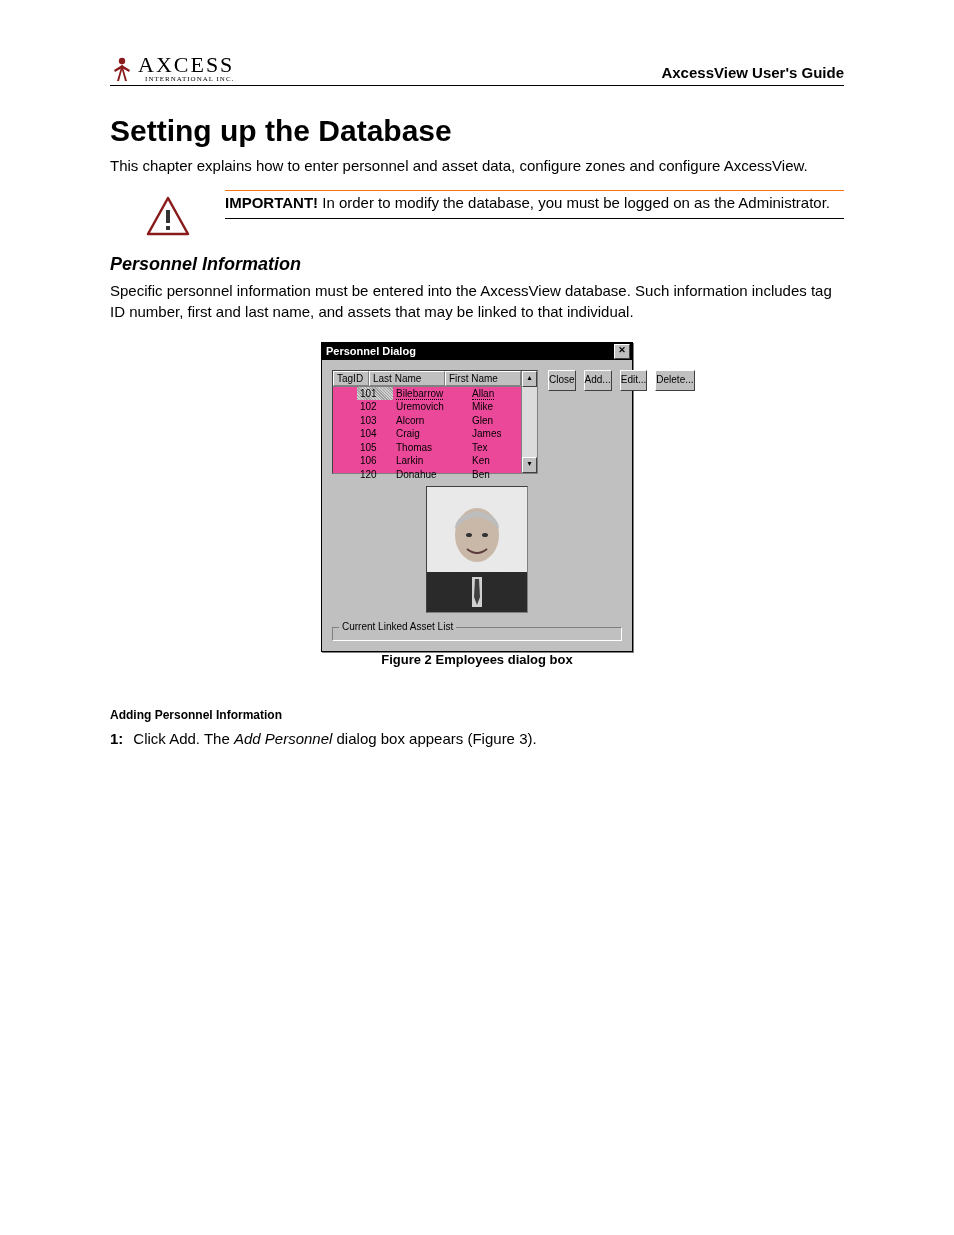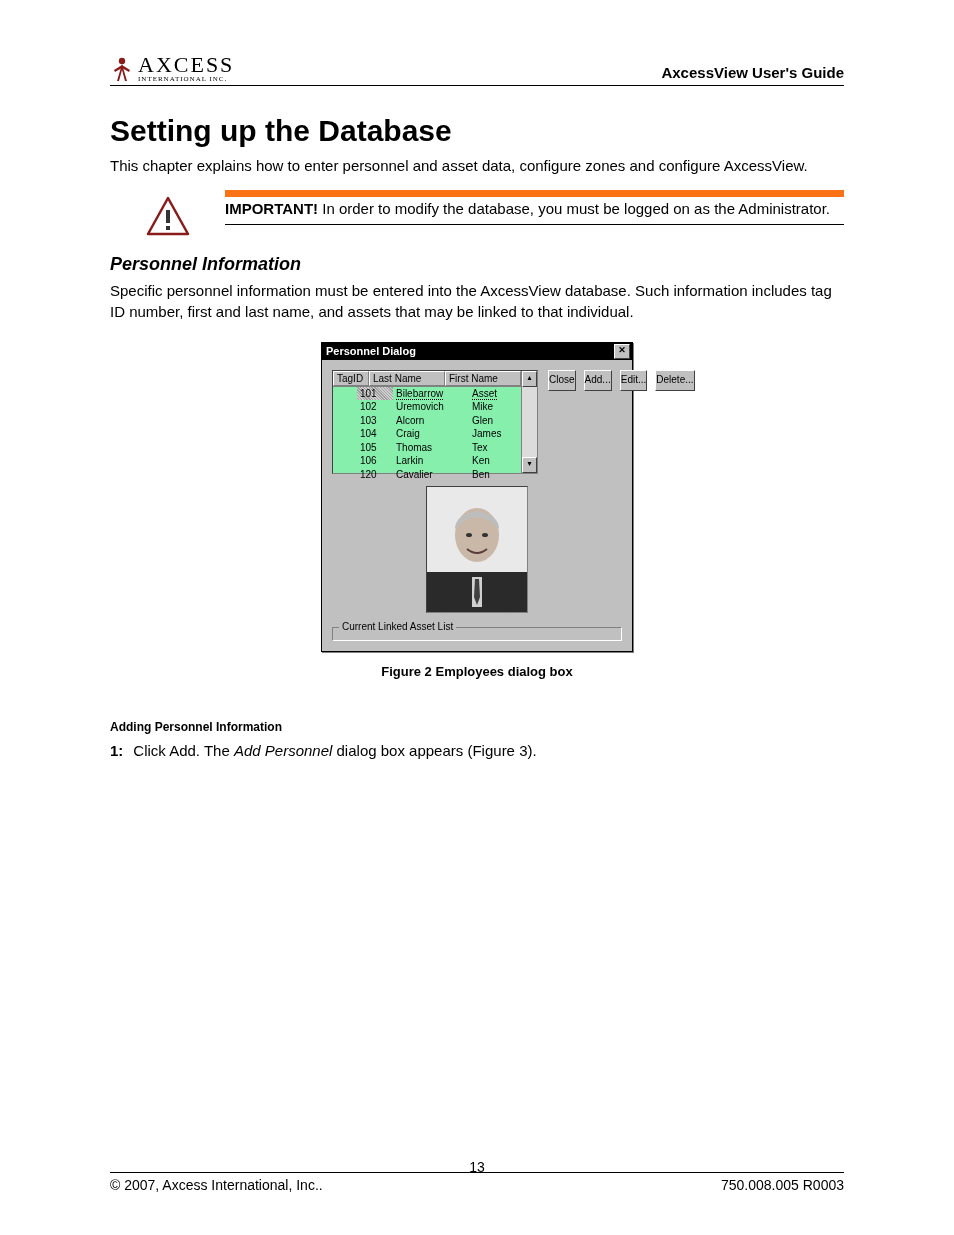--- a/index.html
+++ b/index.html
@@ -21,20 +21,21 @@
     align-items: flex-end;
     justify-content: space-between;
     border-bottom: 1.5px solid #000;
     padding-bottom: 2px;
   }
   .logo-wrap {
     display: flex;
     align-items: center;
     gap: 4px;
     font-family: "Times New Roman", serif;
+    text-align: right;
   }
   .logo-mark svg { display: block; }
   .logo-text-top {
     font-size: 22px;
     letter-spacing: 2px;
     line-height: 0.9;
   }
   .logo-text-bot {
     font-size: 7px;
     letter-spacing: 1px;
@@ -61,42 +62,42 @@
     margin-bottom: 18px;
   }
   .important-icon {
     width: 115px;
     display: flex;
     justify-content: center;
     padding-top: 6px;
   }
   .important-text {
     flex: 1;
-    border-top: 7px solid #f97316;
+    border-top: 1px solid #f97316;
     border-bottom: 1px solid #000;
     padding: 2px 0 4px 0;
     font-size: 15px;
     line-height: 1.35;
   }
   .important-text b { font-weight: bold; }
   h2.section {
     font-style: italic;
     font-weight: bold;
     font-size: 18px;
     margin: 12px 0 6px 0;
   }
   .italic { font-style: italic; }
   .figure-wrap {
     margin-top: 20px;
     text-align: center;
   }
   .fig-caption {
     font-weight: bold;
     font-size: 13px;
-    margin-top: 12px;
+    margin-top: 0;
   }
   
   .dialog {
     width: 310px;
     margin: 0 auto;
     background: #c0c0c0;
     border: 1px solid #000;
     font-family: "MS Sans Serif", Tahoma, sans-serif;
     font-size: 10px;
     text-align: left;
@@ -122,21 +123,21 @@
   }
   .dlg-body {
     padding: 10px;
   }
   .dlg-top {
     display: flex;
     gap: 10px;
   }
   .listview {
     flex: 1;
-    background: #86efac;
+    background: #ec4899;
     border: 1px solid #808080;
     border-top-color:#404040; border-left-color:#404040;
     height: 102px;
     position: relative;
     display: flex;
   }
   .lv-cols { flex: 1; }
   .lv-head {
     display: flex;
     background: #c0c0c0;
@@ -307,21 +308,21 @@
             <div class="lv-cols">
               <div class="lv-head">
                 <div class="col-id">TagID</div>
                 <div class="col-ln">Last Name</div>
                 <div class="col-fn">First Name</div>
               </div>
               <div class="lv-rows" id="lv-rows">
                   <div class="lv-row highlight">
                     <div class="col-id"><span>101</span></div>
                     <div class="col-ln"><span>Bilebarrow</span></div>
-                    <div class="col-fn"><span>Asset</span></div>
+                    <div class="col-fn"><span>Allan</span></div>
                   </div>
                   <div class="lv-row">
                     <div class="col-id"><span>102</span></div>
                     <div class="col-ln"><span>Uremovich</span></div>
                     <div class="col-fn"><span>Mike</span></div>
                   </div>
                   <div class="lv-row">
                     <div class="col-id"><span>103</span></div>
                     <div class="col-ln"><span>Alcorn</span></div>
                     <div class="col-fn"><span>Glen</span></div>
@@ -336,21 +337,21 @@
                     <div class="col-ln"><span>Thomas</span></div>
                     <div class="col-fn"><span>Tex</span></div>
                   </div>
                   <div class="lv-row">
                     <div class="col-id"><span>106</span></div>
                     <div class="col-ln"><span>Larkin</span></div>
                     <div class="col-fn"><span>Ken</span></div>
                   </div>
                   <div class="lv-row">
                     <div class="col-id"><span>120</span></div>
-                    <div class="col-ln"><span>Cavalier</span></div>
+                    <div class="col-ln"><span>Donahue</span></div>
                     <div class="col-fn"><span>Ben</span></div>
                   </div>
                 </div>
             </div>
             <div class="lv-scroll">
               <div class="sb-btn">▴</div>
               <div class="sb-track"></div>
               <div class="sb-btn">▾</div>
             </div>
           </div>
@@ -389,19 +390,14 @@
 
   <div class="body-block">
     <div class="sub-heading">Adding Personnel Information</div>
     <ol class="steps">
       <li>
         <span class="step-num">1:</span><span>Click Add. The </span><span class="italic">Add Personnel</span><span> dialog box appears (Figure 3).</span>
       </li>
     </ol>
   </div>
 
-  <div class="footer">
-    <span class="center">13</span>
-    <span>© 2007, Axcess International, Inc..</span>
-    <span>750.008.005 R0003</span>
-  </div>
 
 </div>
 
 </body></html>

